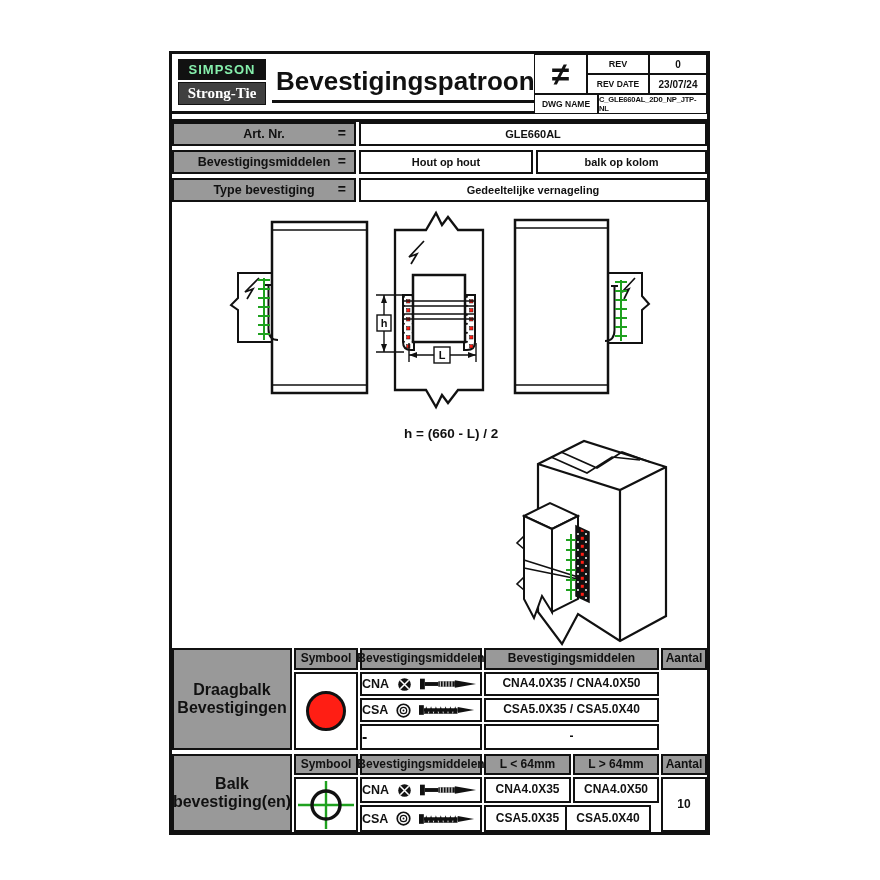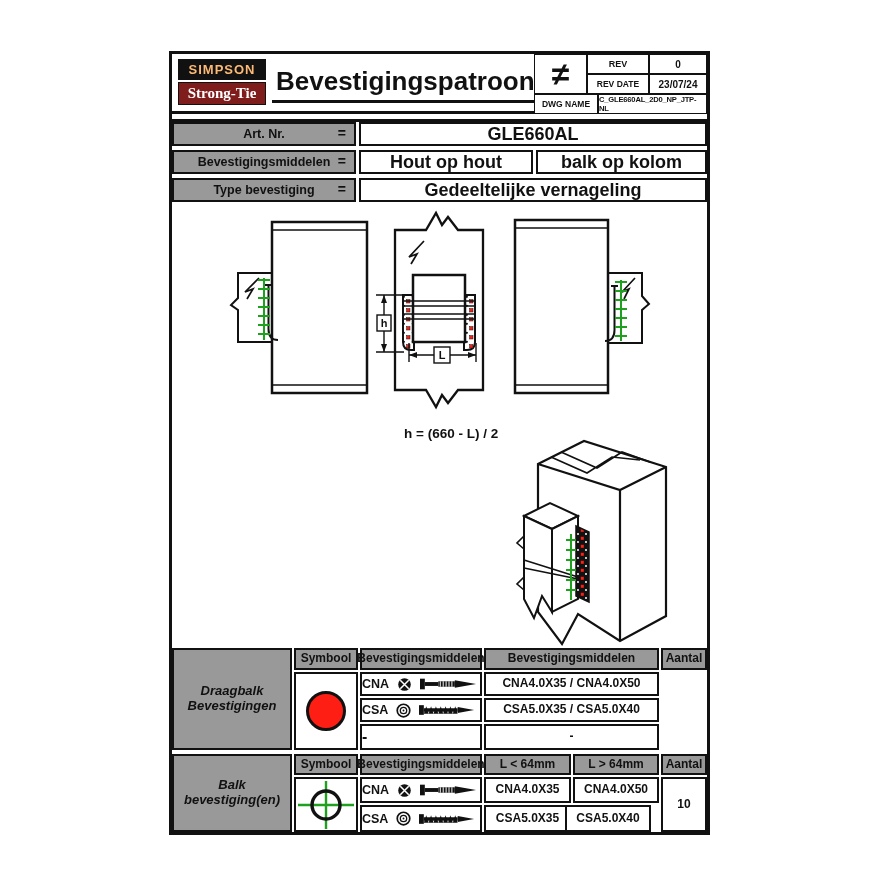--- a/index.html
+++ b/index.html
@@ -5,43 +5,43 @@
   html,body{margin:0;padding:0;background:#fff;}
   body{width:880px;height:880px;position:relative;font-family:"Liberation Sans",sans-serif;font-weight:bold;color:#111;}
   .sheet{position:absolute;left:169px;top:51px;width:541px;height:784px;border:3px solid #111;box-sizing:border-box;background:#fff;}
   .abs{position:absolute;box-sizing:border-box;}
   .cell{position:absolute;box-sizing:border-box;border:2px solid #111;background:#fff;display:flex;align-items:center;justify-content:center;text-align:center;line-height:1.12;}
   .gray{background:#999;}
   
   .hdr{left:0;top:0;width:535px;height:60px;border-bottom:3px solid #111;}
   .dline{left:0;top:65px;width:535px;height:3px;background:#111;}
   .logo{left:6px;top:5px;width:88px;height:50px;}
-  .logo-top{height:21px;background:#111;color:#fdba74;display:flex;align-items:center;justify-content:center;font-size:13px;letter-spacing:1px;}
-  .logo-bot{margin-top:2px;height:23px;background:#7f1d1d;border:1.5px solid #111;color:#fff;display:flex;align-items:center;justify-content:center;font-family:"Liberation Serif",serif;font-size:15px;box-sizing:border-box;}
+  .logo-top{height:21px;background:#111;color:#86efac;display:flex;align-items:center;justify-content:center;font-size:13px;letter-spacing:1px;}
+  .logo-bot{margin-top:2px;height:23px;background:#404040;border:1.5px solid #111;color:#fff;display:flex;align-items:center;justify-content:center;font-family:"Liberation Serif",serif;font-size:15px;box-sizing:border-box;}
   .title{left:100px;top:8px;width:258px;height:44px;display:flex;align-items:center;}
   .title span{font-size:26px;border-bottom:3px solid #111;padding:0 4px 3px 4px;white-space:nowrap;}
   .revgrid{left:362px;top:0;width:173px;height:60px;}
   .rcell{position:absolute;box-sizing:border-box;border:1.5px solid #111;display:flex;align-items:center;justify-content:center;background:#fff;}
   .neq{left:0;top:0;width:53px;height:40px;font-size:32px;}
   .rl1{left:53px;top:0;width:62px;height:20px;font-size:9px;}
   .rv1{left:115px;top:0;width:58px;height:20px;font-size:10px;}
   .rl2{left:53px;top:20px;width:62px;height:20px;font-size:8.5px;}
   .rv2{left:115px;top:20px;width:58px;height:20px;font-size:10px;}
   .rl3{left:0;top:40px;width:64px;height:20px;font-size:8.5px;}
   .rv3{left:64px;top:40px;width:109px;height:20px;font-size:7.6px;letter-spacing:-0.2px;}
   
   .ilabel{left:0;width:184px;height:24px;font-size:12.5px;}
   .ilabel .eq{position:absolute;right:8px;font-size:14px;}
-  .ival{height:24px;font-size:18px;text-align:right;}
+  .ival{height:24px;font-size:11px;text-align:right;}
   
   .th{font-size:12px;}
   .td{font-size:12px;}
   .fast{justify-content:flex-start;gap:8px;}
   .fcode{font-size:12.5px;}
-  .rowlabel{font-size:13px;padding:0 10px;font-style:italic;}
+  .rowlabel{font-size:16px;padding:0 10px;}
   svg text{font-family:"Liberation Sans",sans-serif;font-weight:bold;fill:#111;}
 </style>
 </head>
 <body>
 
 <div class="sheet">
 
   <div class="abs hdr">
     <div class="abs logo">
       <div class="logo-top">SIMPSON</div>

